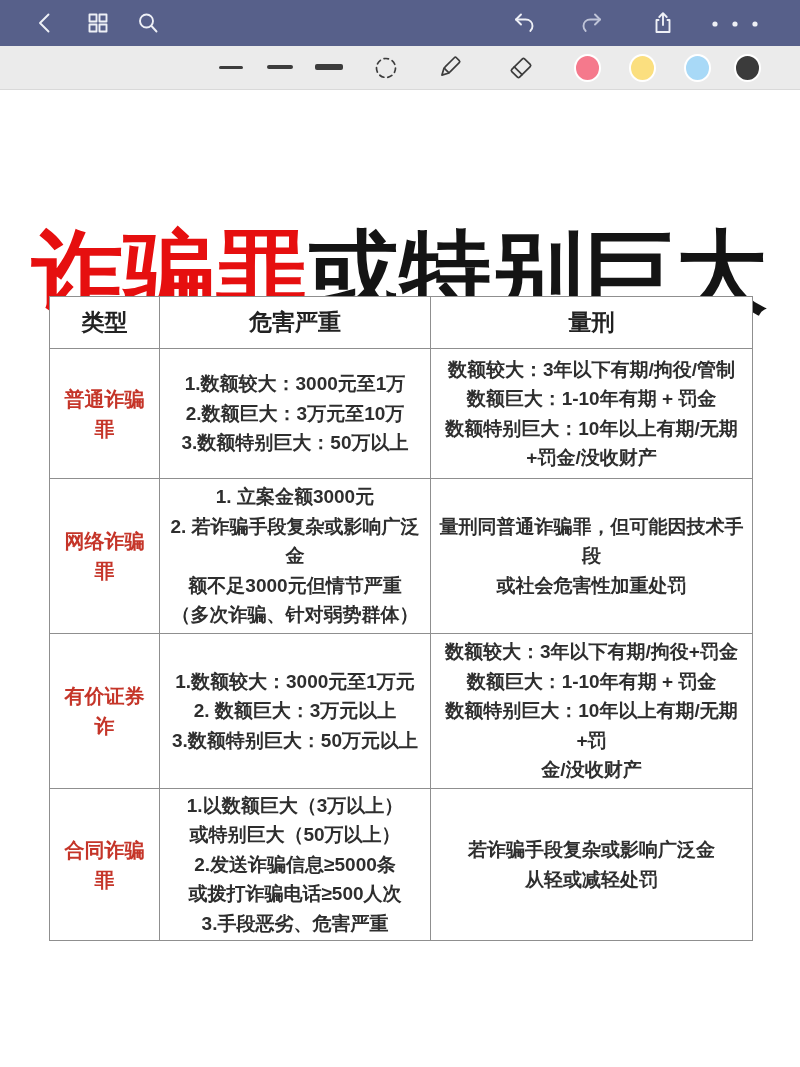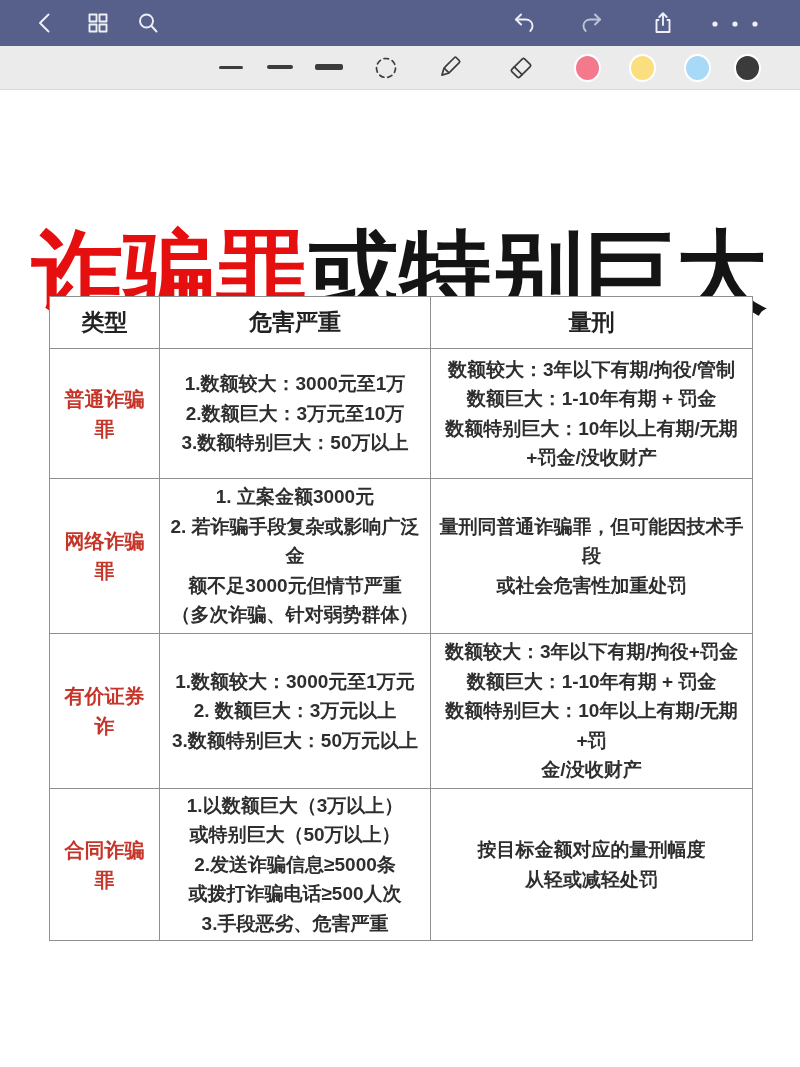--- a/index.html
+++ b/index.html
@@ -200,18 +200,18 @@
 数额特别巨大：10年以上有期/无期+罚
 金/没收财产</td>
     </tr>
     <tr class="r4">
       <td class="row-label">合同诈骗罪</td>
       <td class="cell">1.以数额巨大（3万以上）
 或特别巨大（50万以上）
 2.发送诈骗信息≥5000条
 或拨打诈骗电话≥500人次
 3.手段恶劣、危害严重</td>
-      <td class="cell">按目标金额对应的量刑幅度
+      <td class="cell">若诈骗手段复杂或影响广泛金
 从轻或减轻处罚</td>
     </tr>
   </tbody>
     </table>
 </div>
 
 </body></html>

